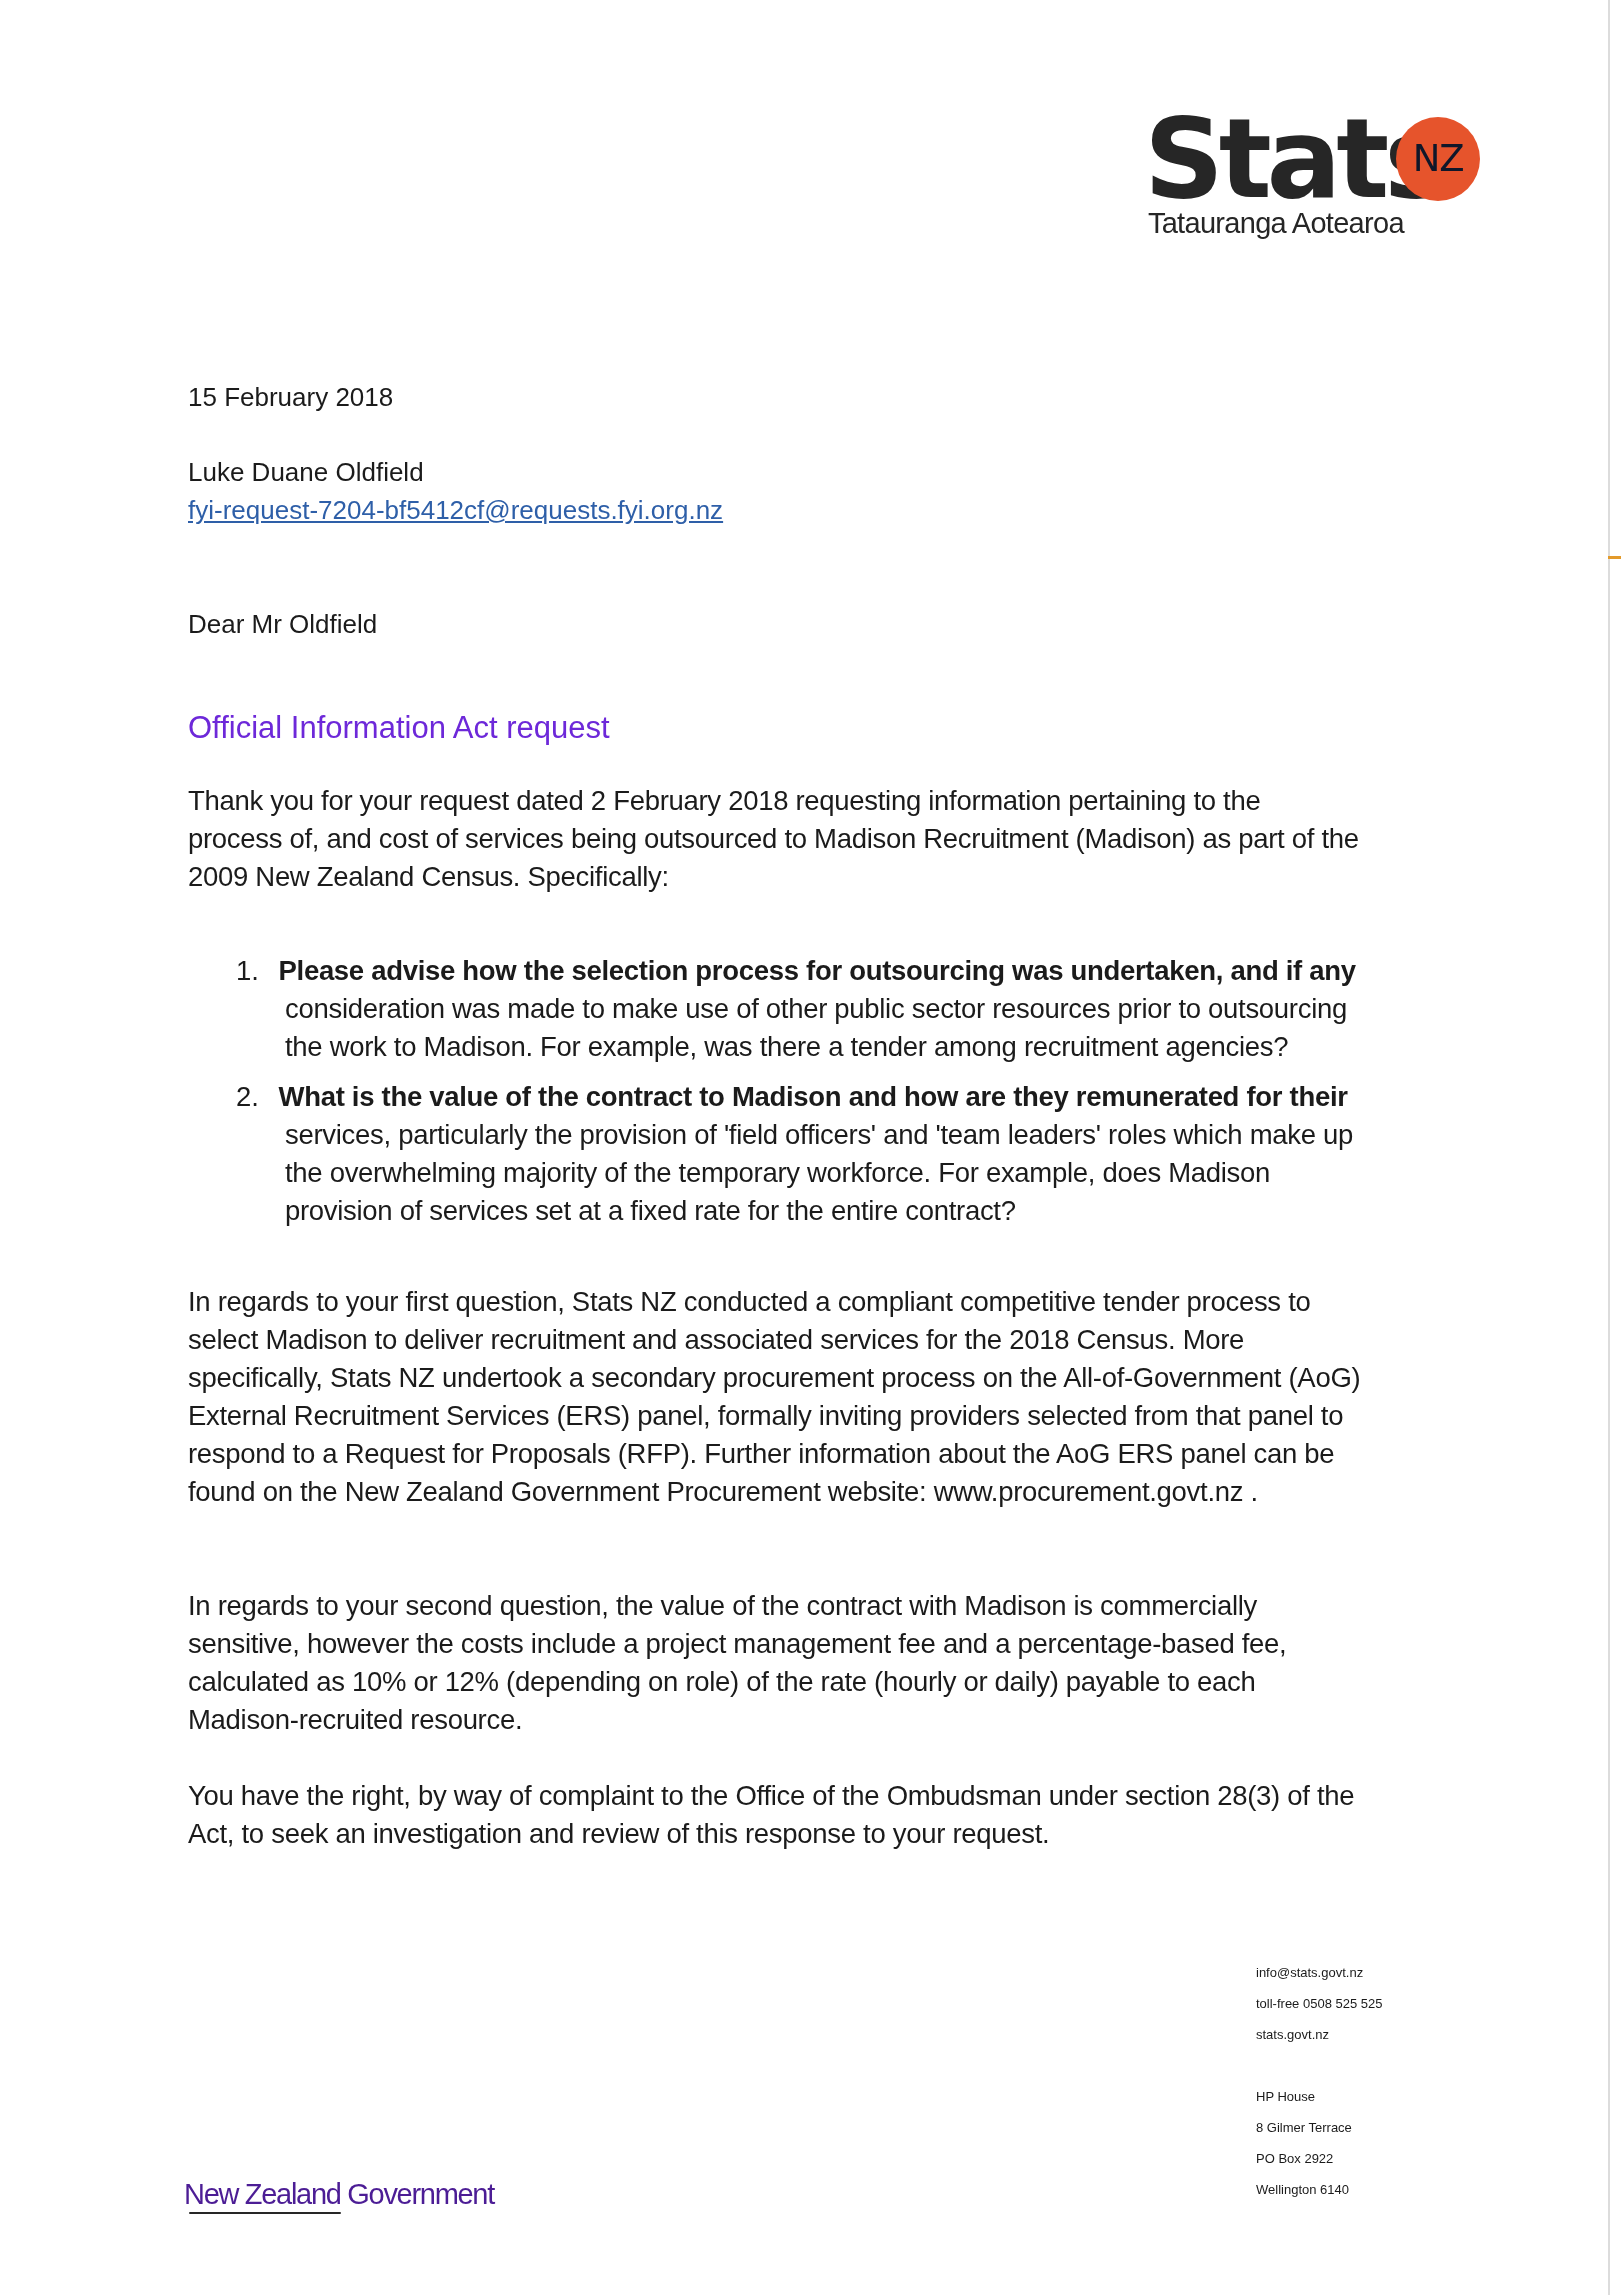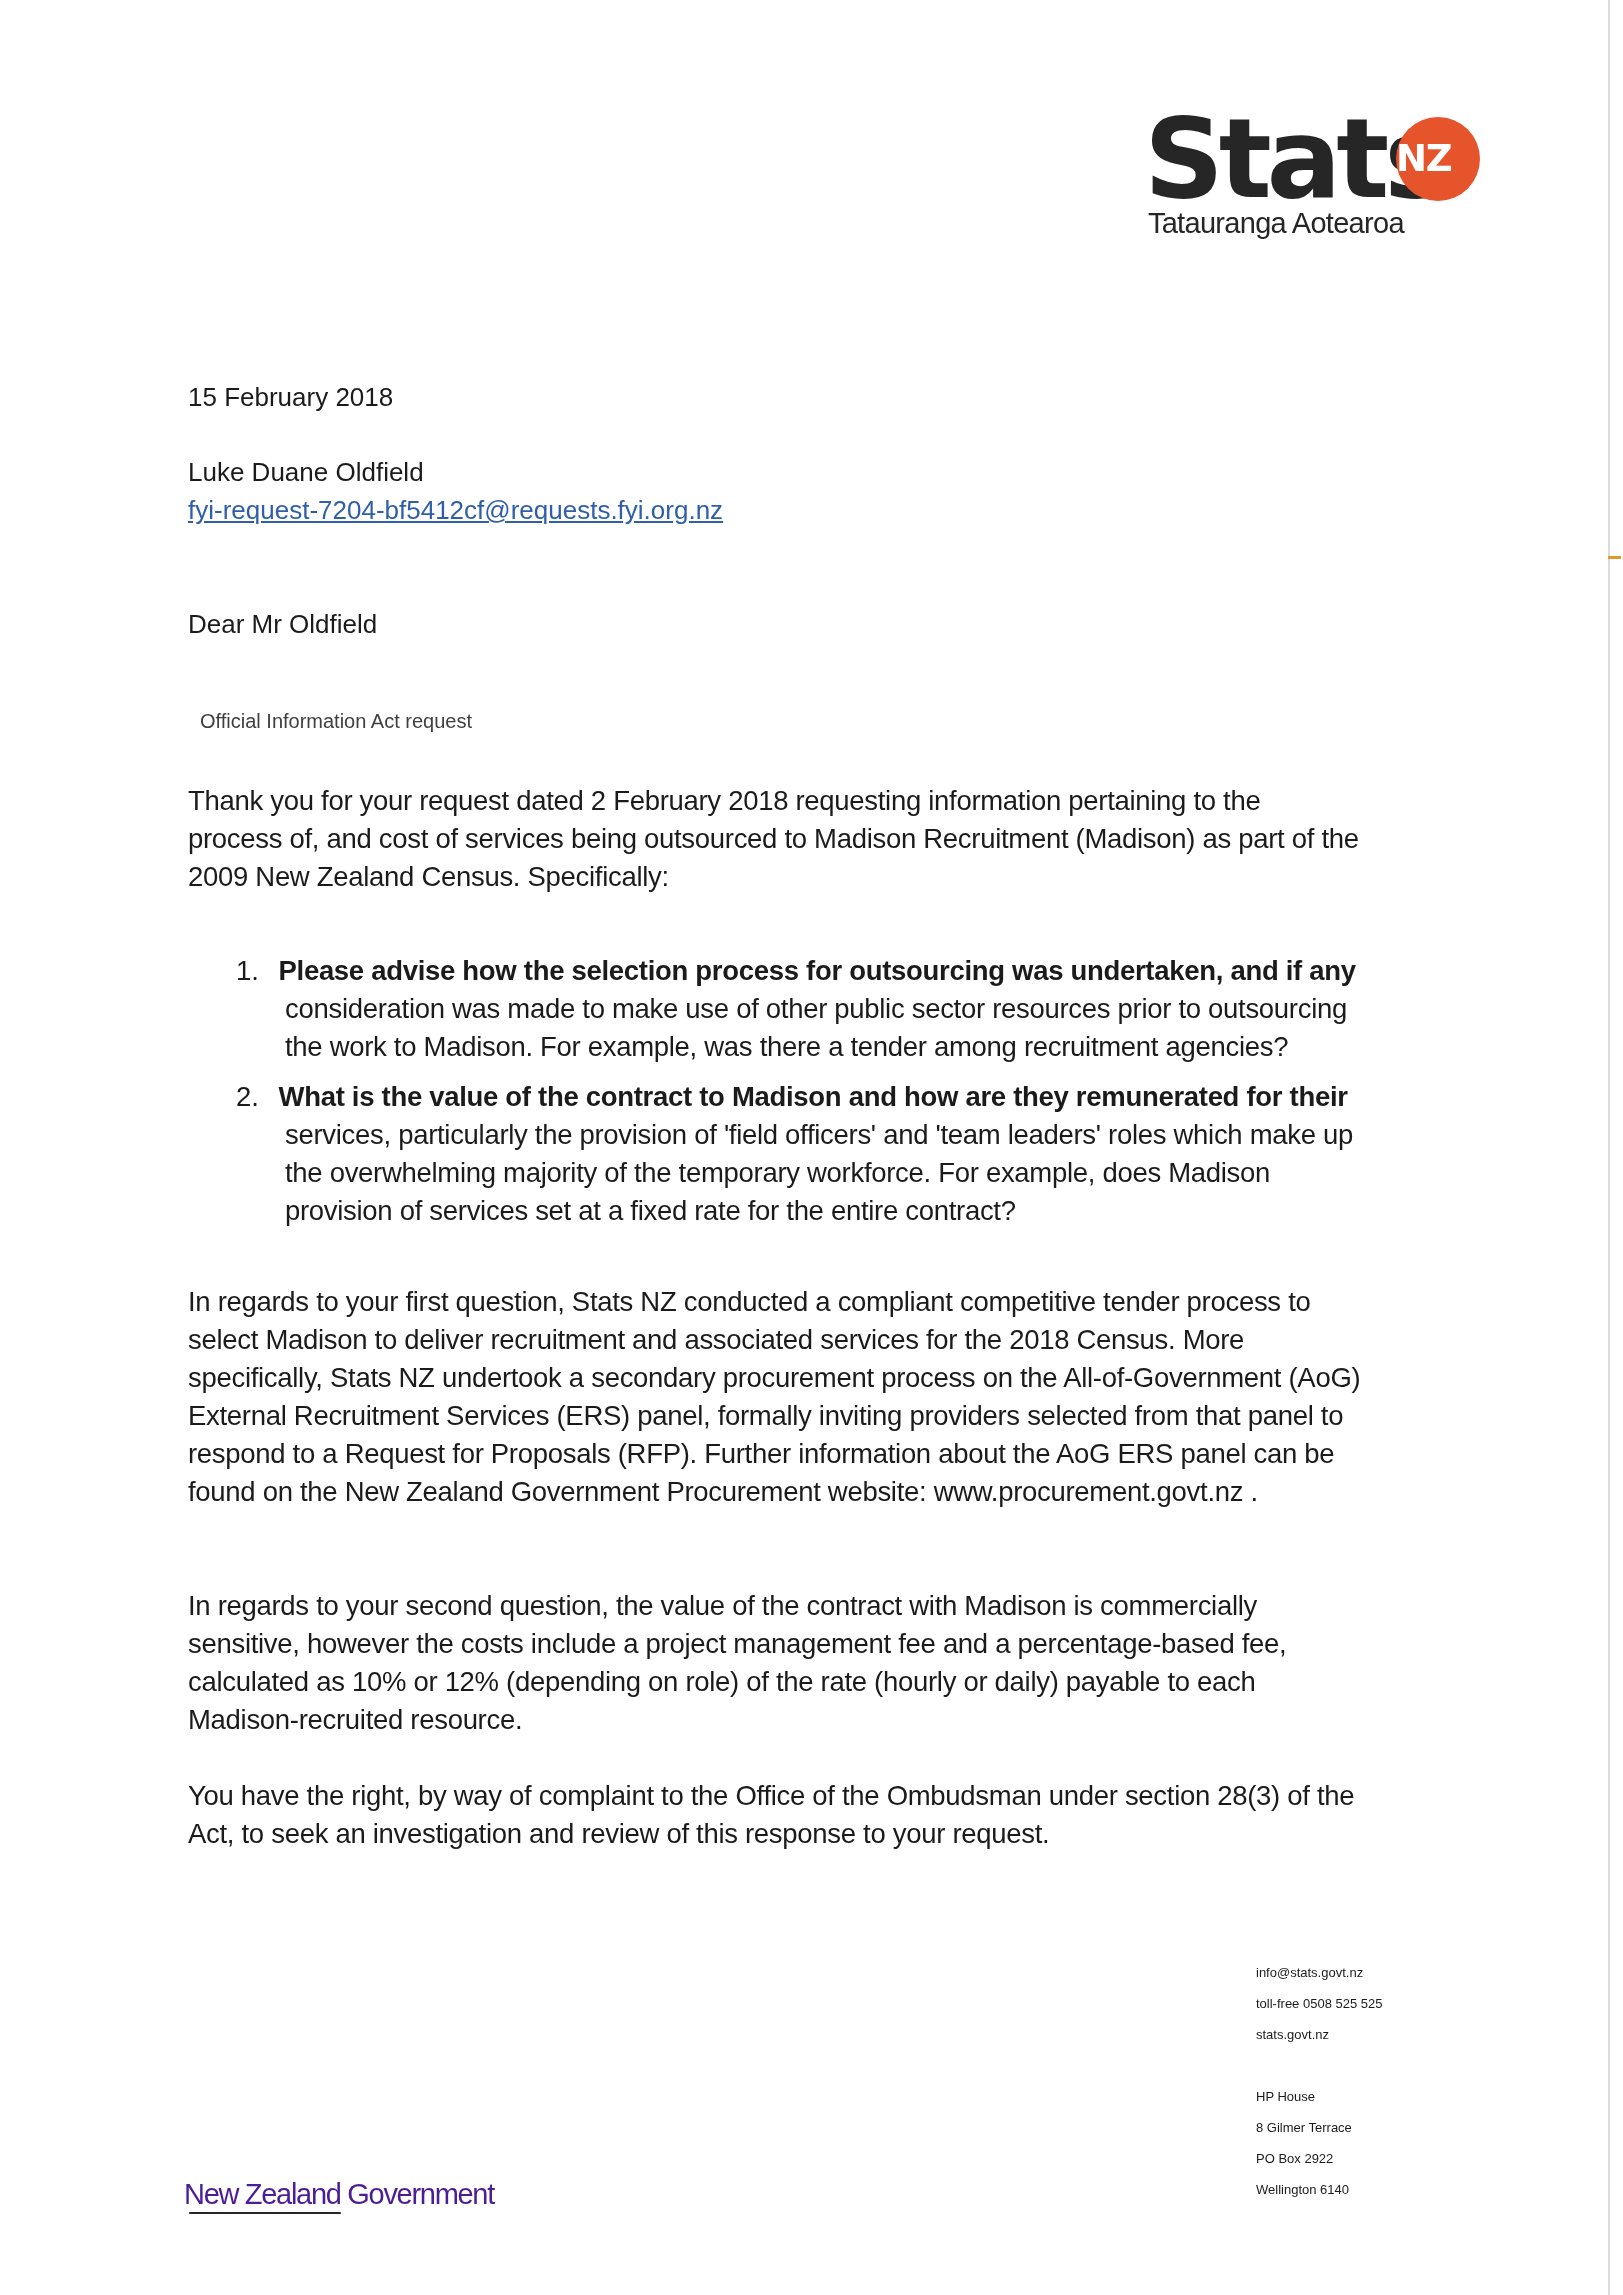--- a/index.html
+++ b/index.html
@@ -21,44 +21,44 @@
     position: absolute; left: 1144px; top: 110px; width: 340px; height: 137px;
   }
   .logo-word {
     position: absolute; left: 0; top: 0;
     font-family: "DejaVu Sans", sans-serif; font-weight: bold;
     font-size: 111px; letter-spacing: -5.2px; line-height: 98px;
     color: #262626;
   }
   .logo-badge {
     position: absolute; left: 252px; top: 6.5px; width: 84px; height: 84px;
-    border-radius: 50%; background: #e6542c; color: #ffffff;
-    font-family: "DejaVu Sans", sans-serif; font-weight: bold;
-    font-size: 37px; line-height: 84px; letter-spacing: -1.3px;
+    border-radius: 50%; background: #e6542c; color: #0f172a;
+    font-family: "DejaVu Sans", sans-serif; font-weight: normal;
+    font-size: 37px; line-height: 84px; text-align: center; letter-spacing: -1.3px;
   }
   .logo-sub {
     position: absolute; left: 3.9px; top: 97px;
     font-family: "Liberation Sans", sans-serif; font-size: 29px;
     color: #262626; letter-spacing: -0.7px; white-space: nowrap;
   }
 
   .text {
     position: absolute; left: 188px;
     font-family: "Liberation Sans", sans-serif;
     font-size: 26px; line-height: 38px; color: #1b1b1b;
     white-space: nowrap;
   }
   .date { top: 378px; }
   .recipient-name { top: 453px; }
   .recipient-email { top: 491px; color: #2e5fa8; text-decoration: underline; }
   .salutation { top: 605px; }
   .heading {
-    position: absolute; left: 200px; top: 710px;
-    font-family: "Liberation Sans", sans-serif; font-size: 20px;
-    color: #404040; white-space: nowrap;
+    position: absolute; left: 188px; top: 710px;
+    font-family: "Liberation Sans", sans-serif; font-size: 31px;
+    color: #6d28d9; white-space: nowrap;
   }
   .para { position: absolute; left: 188px; width: 1243px; }
   .para .line {
     display: block; font-family: "Liberation Sans", sans-serif;
     font-size: 27.5px; line-height: 38px; white-space: nowrap; color: #1b1b1b;
     letter-spacing: -0.3px;
   }
   .p1 { top: 782px; }
   .p3 { top: 1283px; }
   .p4 { top: 1587px; }

